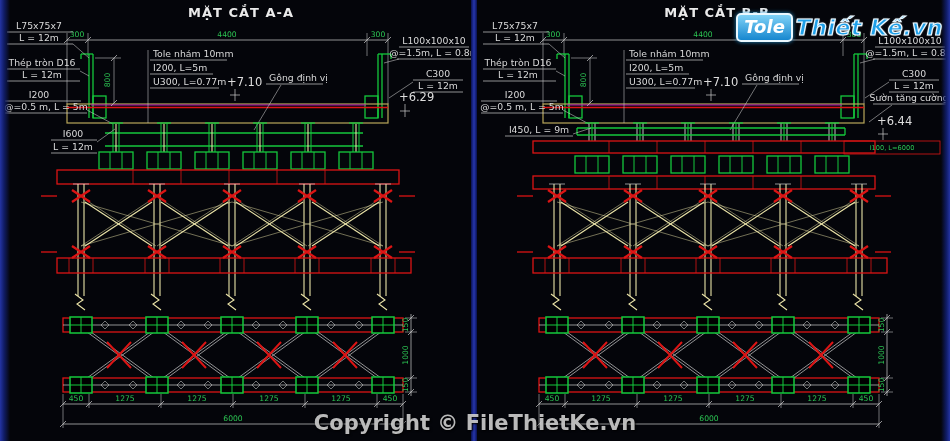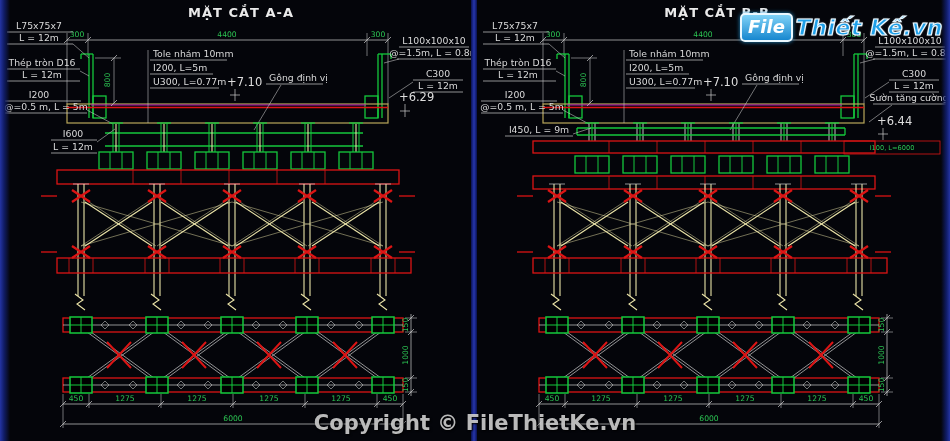--- a/index.html
+++ b/index.html
@@ -654,16 +654,16 @@
         <use href="#tk" x="410" y="332"></use>
         <use href="#tk" x="410" y="378"></use>
         <use href="#tk" x="410" y="392"></use>
     <text class="d" x="407" y="325" text-anchor="middle" transform="rotate(-90 407 325)">150</text>
     <text class="d" x="407" y="355" text-anchor="middle" transform="rotate(-90 407 355)">1000</text>
     <text class="d" x="407" y="385" text-anchor="middle" transform="rotate(-90 407 385)">150</text>
   </g>
 </svg></div>
 
 <div class="logo">
-  <span class="logo-badge">File</span>
+  <span class="logo-badge">Tole</span>
   <span class="logo-rest">Thiết Kế.vn</span>
 </div>
 <div class="copyright">Copyright © FileThietKe.vn</div>
 
 </body></html>

